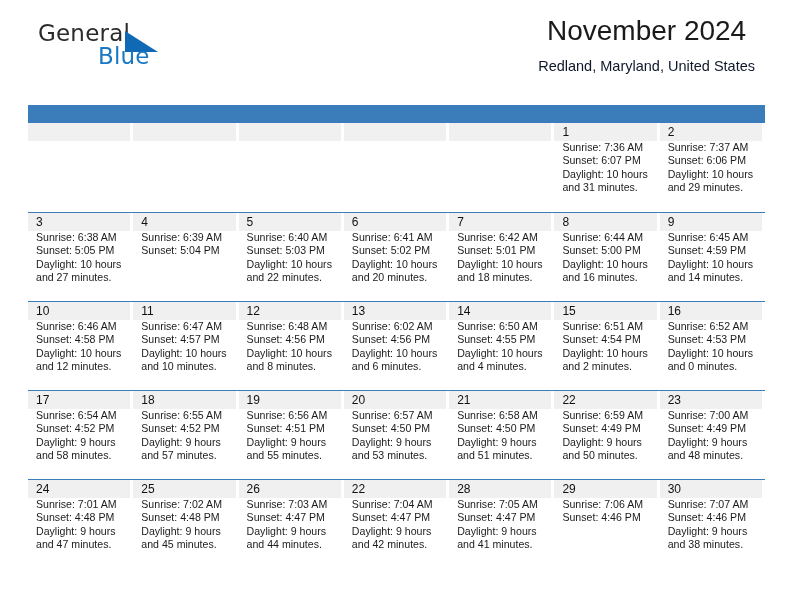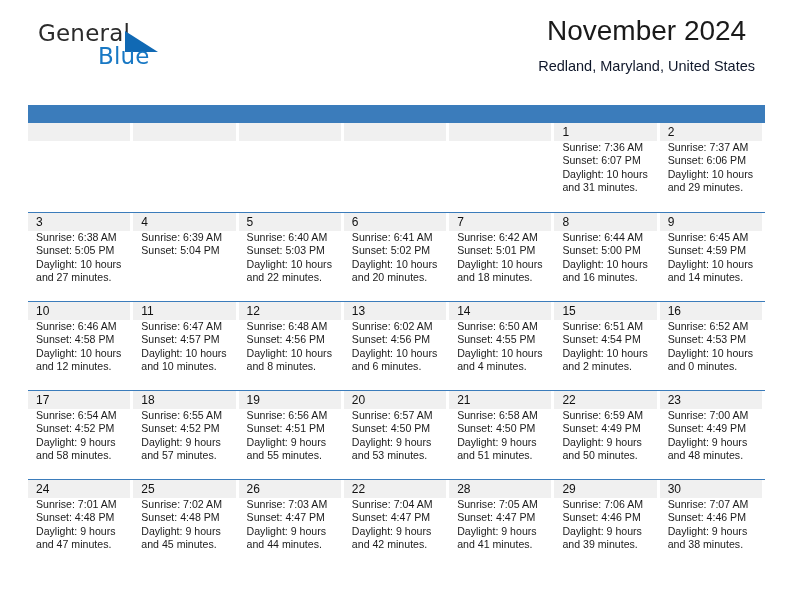--- a/index.html
+++ b/index.html
@@ -453,21 +453,20 @@
           <div>Sunrise: 7:05 AM</div>
           <div>Sunset: 4:47 PM</div>
           <div class="daylight-line">Daylight: 9 hours and 41 minutes.</div>
         </div>
       </div>
       <div class="daycell">
         <div class="daynum">29</div>
         <div class="info">
           <div>Sunrise: 7:06 AM</div>
           <div>Sunset: 4:46 PM</div>
-          <div class="daylight-line">Daylight: 9 hours and 39 minutes.</div>
         </div>
       </div>
       <div class="daycell">
         <div class="daynum">30</div>
         <div class="info">
           <div>Sunrise: 7:07 AM</div>
           <div>Sunset: 4:46 PM</div>
           <div class="daylight-line">Daylight: 9 hours and 38 minutes.</div>
         </div>
       </div>

